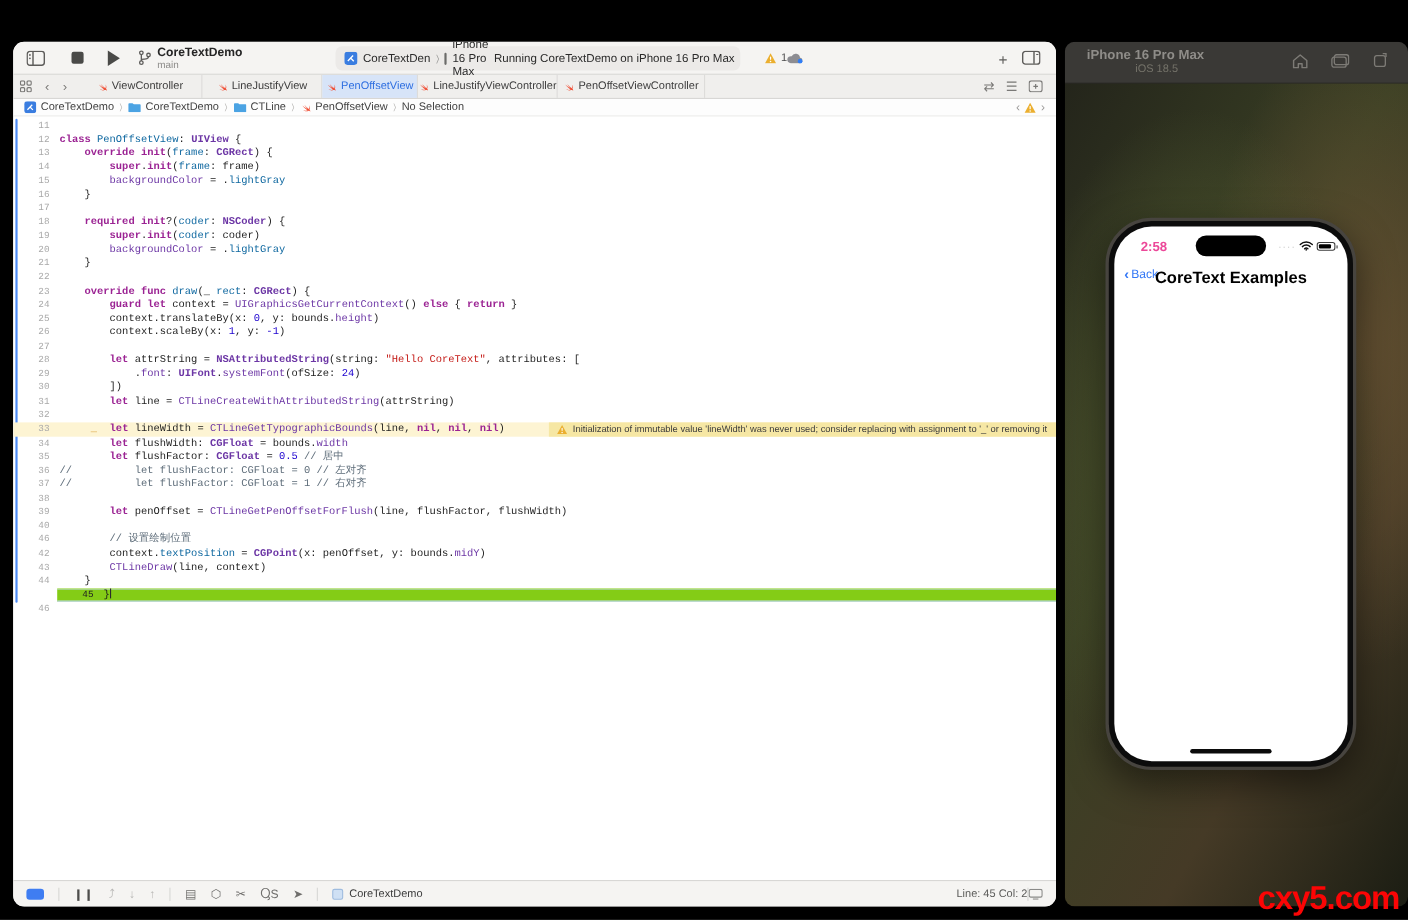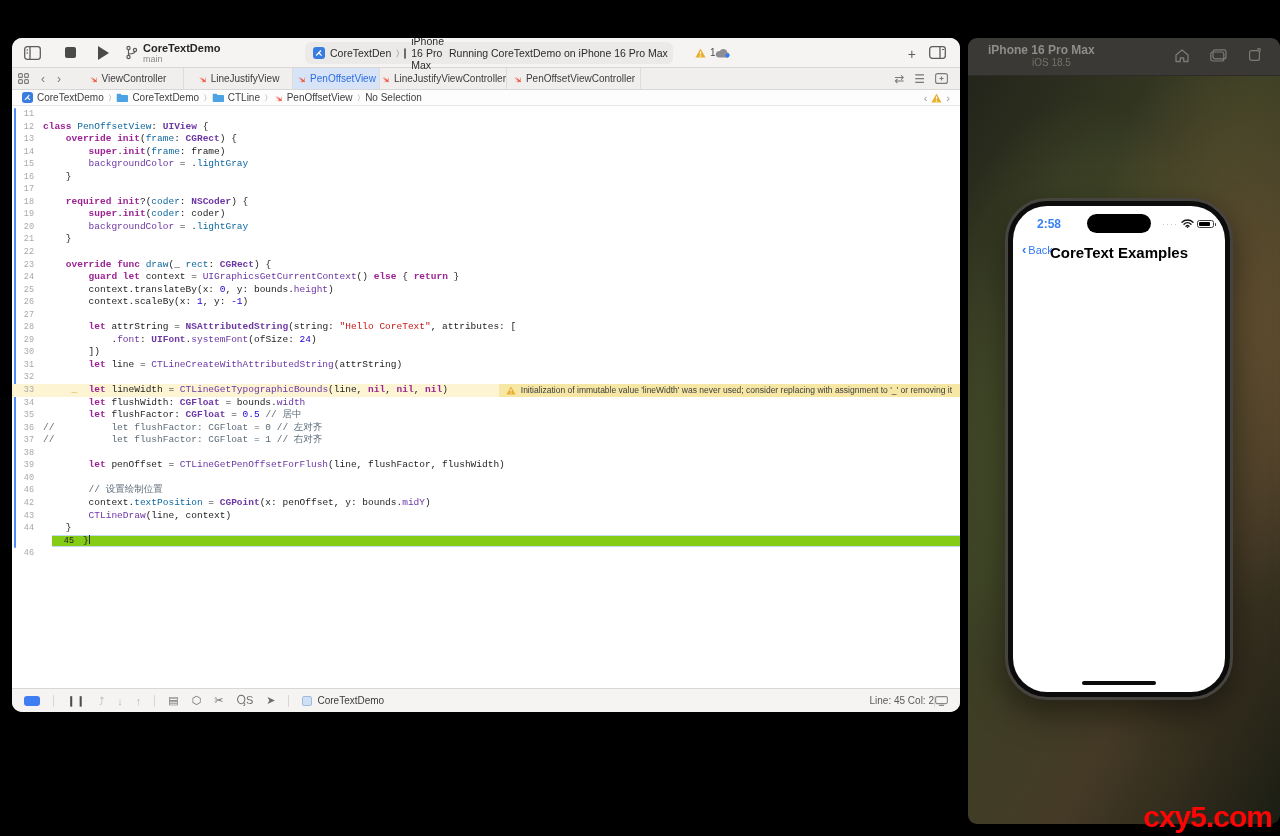--- a/index.html
+++ b/index.html
@@ -1,21 +1,21 @@
 <!DOCTYPE html>
 <html><head>
 <meta charset="utf-8">
 <style>
   * { margin:0; padding:0; box-sizing:border-box; }
   html,body { background:#000; }
   body { font-family:"Liberation Sans", sans-serif; }
   #stage { position:relative; width:1280px; height:836px; background:#000; overflow:hidden; }
 
   
-  .xcode { position:absolute; left:12px; top:38px; width:948px; height:674px;
+  .xcode { position:absolute; left:12px; top:38px; width:948px; height:786px;
            background:#fff; border-radius:10px; overflow:hidden; display:flex; flex-direction:column; }
 
   .toolbar { position:relative; height:30px; background:#f5f4f2; border-bottom:1px solid #d8d7d5; flex:none; }
   .tb-abs { position:absolute; display:flex; align-items:center; gap:4px; }
   .stop-sq { width:11px; height:11px; background:#4a4a48; border-radius:2px; }
   .play-tri { width:0; height:0; border-left:11px solid #4a4a48; border-top:7px solid transparent; border-bottom:7px solid transparent; }
   .proj-title { font-size:11px; font-weight:bold; color:#262626; line-height:12px; }
   .proj-branch { font-size:9px; color:#8b8a88; line-height:10px; }
   .scheme-pill { position:absolute; left:293px; top:4px; width:368px; height:22px; background:#eceae8;
                  border-radius:6px; display:flex; align-items:center; padding:0 8px; gap:5px; font-size:10.5px; color:#2b2b2b; }
@@ -34,21 +34,21 @@
   .tabbar-right { display:flex; align-items:center; gap:10px; padding:0 12px; color:#7a7977; font-size:12px; }
 
   .jumpbar { height:16px; background:#fdfdfd; border-bottom:1px solid #e8e7e5; display:flex; align-items:center;
              padding:0 10px; gap:4px; font-size:10px; color:#3f3f3f; flex:none; }
   .jb-sep { color:#b5b4b2; font-size:8px; padding:0 1px; }
   .jumpbar-right { margin-left:auto; display:flex; align-items:center; gap:4px; color:#9a9998; font-size:11px; }
 
   .editor { position:relative; flex:1; background:#fff; overflow:hidden; }
   .ribbon { position:absolute; left:2px; top:2px; width:2px; height:440px; background:#4d8bf5; border-radius:1px; }
   .code-lines { position:absolute; left:0; top:2px; right:0; font-family:"Liberation Mono","DejaVu Sans Mono",monospace; font-size:9.5px; }
-  .cl { height:12.55px; line-height:12.55px; display:flex; align-items:stretch; }
+  .cl { height:12.55px; line-height:12.55px; display:flex; align-items:stretch;padding-left:11px; }
   .ln { flex:none; width:28px; padding-right:9px; margin-left:3px; text-align:right; color:#a9a9a9; font-size:8.5px; }
   .cl.cur .ln { color:#232323; }
   .ct { white-space:pre; }
   .k { color:#9b2393; font-weight:bold; }
   .f { color:#6c36a5; }
   .fb { color:#6c36a5; font-weight:bold; }
   .d { color:#0f68a0; }
   .s { color:#c41a16; }
   .n { color:#1c00cf; }
   .c { color:#5d6c79; }
@@ -77,21 +77,21 @@
   .sim-tb-icons { position:absolute; right:18px; top:10px; display:flex; gap:20px; align-items:center; }
   .sim-body { position:relative; height:748px;
     background:
       radial-gradient(90% 70% at 38% 45%, rgba(92,102,52,.85), rgba(92,102,52,0) 60%),
       radial-gradient(70% 60% at 85% 32%, rgba(108,84,52,.8), rgba(108,84,52,0) 65%),
       linear-gradient(120deg, #24251b 0%, #3a4024 40%, #453a26 70%, #1b1d13 100%);
   }
   .phone { position:absolute; left:37px; top:122px; width:228px; height:502px; background:#0c0c0c;
            border:3px solid #47443f; border-radius:42px; box-shadow:0 12px 34px rgba(0,0,0,.5); }
   .screen { position:absolute; left:5px; top:5px; right:5px; bottom:5px; background:#fff; border-radius:34px; overflow:hidden; }
-  .ph-time { position:absolute; left:24px; top:11px; font-size:12px; font-weight:bold; color:#3b82f6; }
+  .ph-time { position:absolute; left:24px; top:11px; font-size:12px; font-weight:bold; color:#ec4899; }
   .island { position:absolute; left:50%; transform:translateX(-50%); top:8px; width:64px; height:19px; background:#000; border-radius:10px; }
   .ph-status-right { position:absolute; right:11px; top:13px; display:flex; align-items:center; gap:3px; }
   .sig-dots { font-size:9px; color:#c3c3c3; letter-spacing:1px; line-height:8px; }
   .battery { position:relative; width:17px; height:8px; border:1px solid #3c3c3c; border-radius:2.5px; }
   .battery i { position:absolute; left:1px; top:1px; bottom:1px; width:11px; background:#000; border-radius:1px; }
   .battery b { position:absolute; right:-3px; top:2px; width:1.5px; height:3px; background:#3c3c3c; border-radius:1px; }
   .ph-back { position:absolute; left:9px; top:36px; display:flex; align-items:center; gap:2px; color:#3478f6; font-size:11px; }
   .ph-back .chev { font-size:13px; font-weight:bold; }
   .ph-title { position:absolute; left:0; right:0; top:38px; text-align:center; font-size:15px; font-weight:bold; color:#000; }
   .gray-view { position:absolute; left:6px; right:6px; top:52px; height:212px; background:#ababab;

